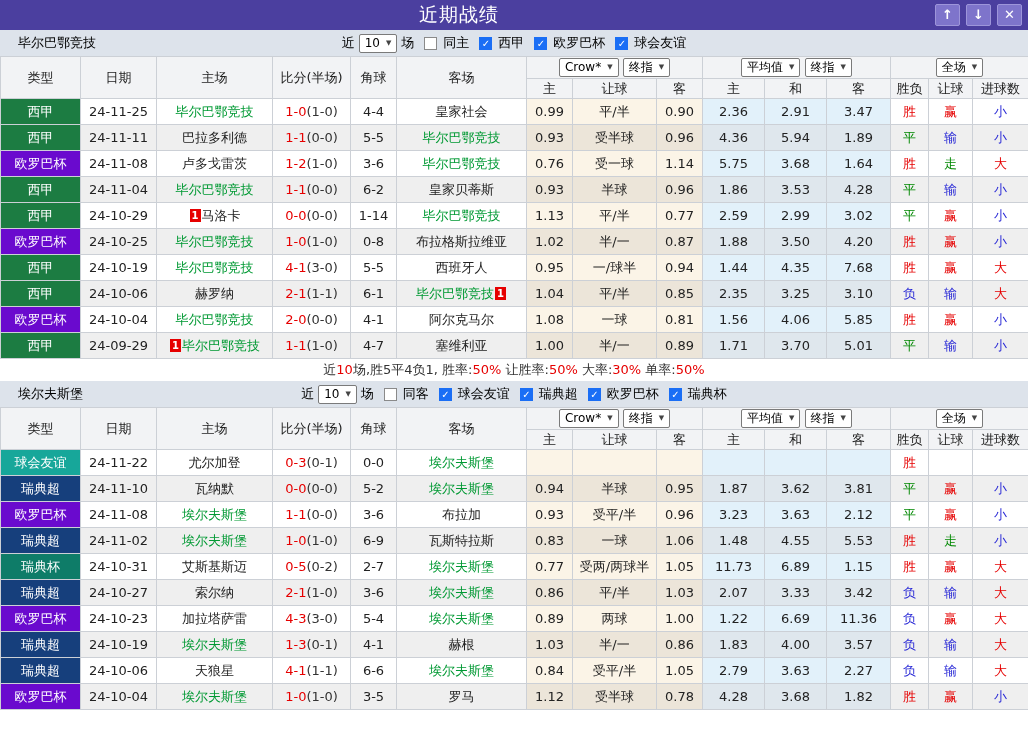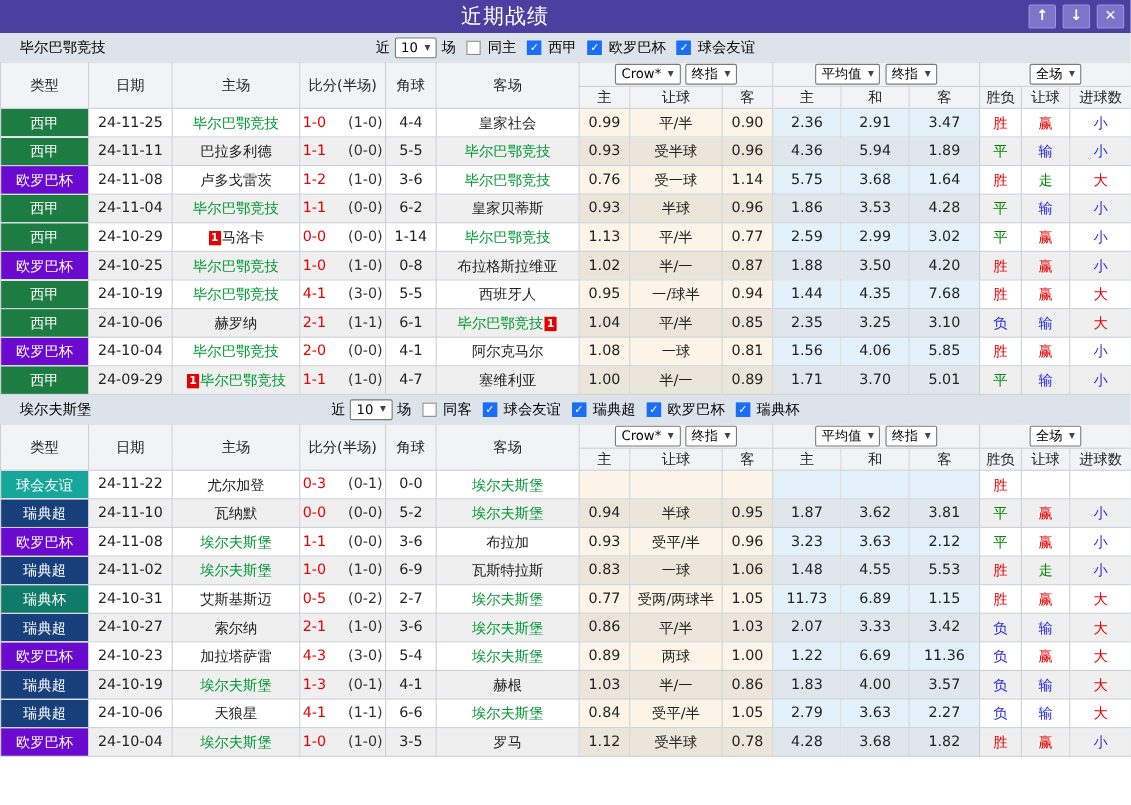--- a/index.html
+++ b/index.html
@@ -44,21 +44,21 @@
   thead tr.group th { height:22px; }
   tbody td { height:26px; }
   tbody tr:nth-child(even) td { background:#efefef; }
   td.crow-col { background:rgba(247,230,202,0.45); }
   tbody tr:nth-child(even) td.crow-col { background:#ece5d9; }
   td.avg-col { background:rgba(198,228,246,0.5); }
   tbody tr:nth-child(even) td.avg-col { background:#dfe7ed; }
   td.league-badge { color:#fff; }
   .hl { color:#009933; }
   .ft { color:#e60000;margin-top:29px; }
-  .half { color:#333;padding-left:20px; }
+  .half { color:#333; }
   .res-red { color:#e60000; }
   .res-green { color:#008800; }
   .res-blue { color:#2929d6; }
   .card { display:inline-block; background:#e60000; color:#fff; font-size:10px;
           font-weight:bold; width:11px; height:13px; line-height:13px;
           vertical-align:1px; margin:0 1px; }
 
   
   .summary { height:22px; line-height:22px; text-align:center; font-size:13px;
              color:#333; background:#fff; }
@@ -326,20 +326,21 @@
             <td class="crow-col">0.89</td>
             <td class="avg-col">1.71</td>
             <td class="avg-col">3.70</td>
             <td class="avg-col">5.01</td>
             <td class="res-green">平</td>
             <td class="res-blue">输</td>
             <td class="res-blue">小</td>
           </tr>
         </tbody>
       </table>
+      <div class="summary"><span>近</span><span class="red">10</span><span>场,胜5平4负1, 胜率:</span><span class="red">50%</span><span> 让胜率:</span><span class="red">50%</span><span> 大率:</span><span class="red">30%</span><span> 单率:</span><span class="red">50%</span></div>
     </div>
     <div class="section">
       <div class="filterbar">
         <span class="team-name">埃尔夫斯堡</span>
         <div class="filter-center">
           <span>近</span>
           <span class="sel-box">
             <span>10</span>
             <span class="caret">▼</span>
           </span>

